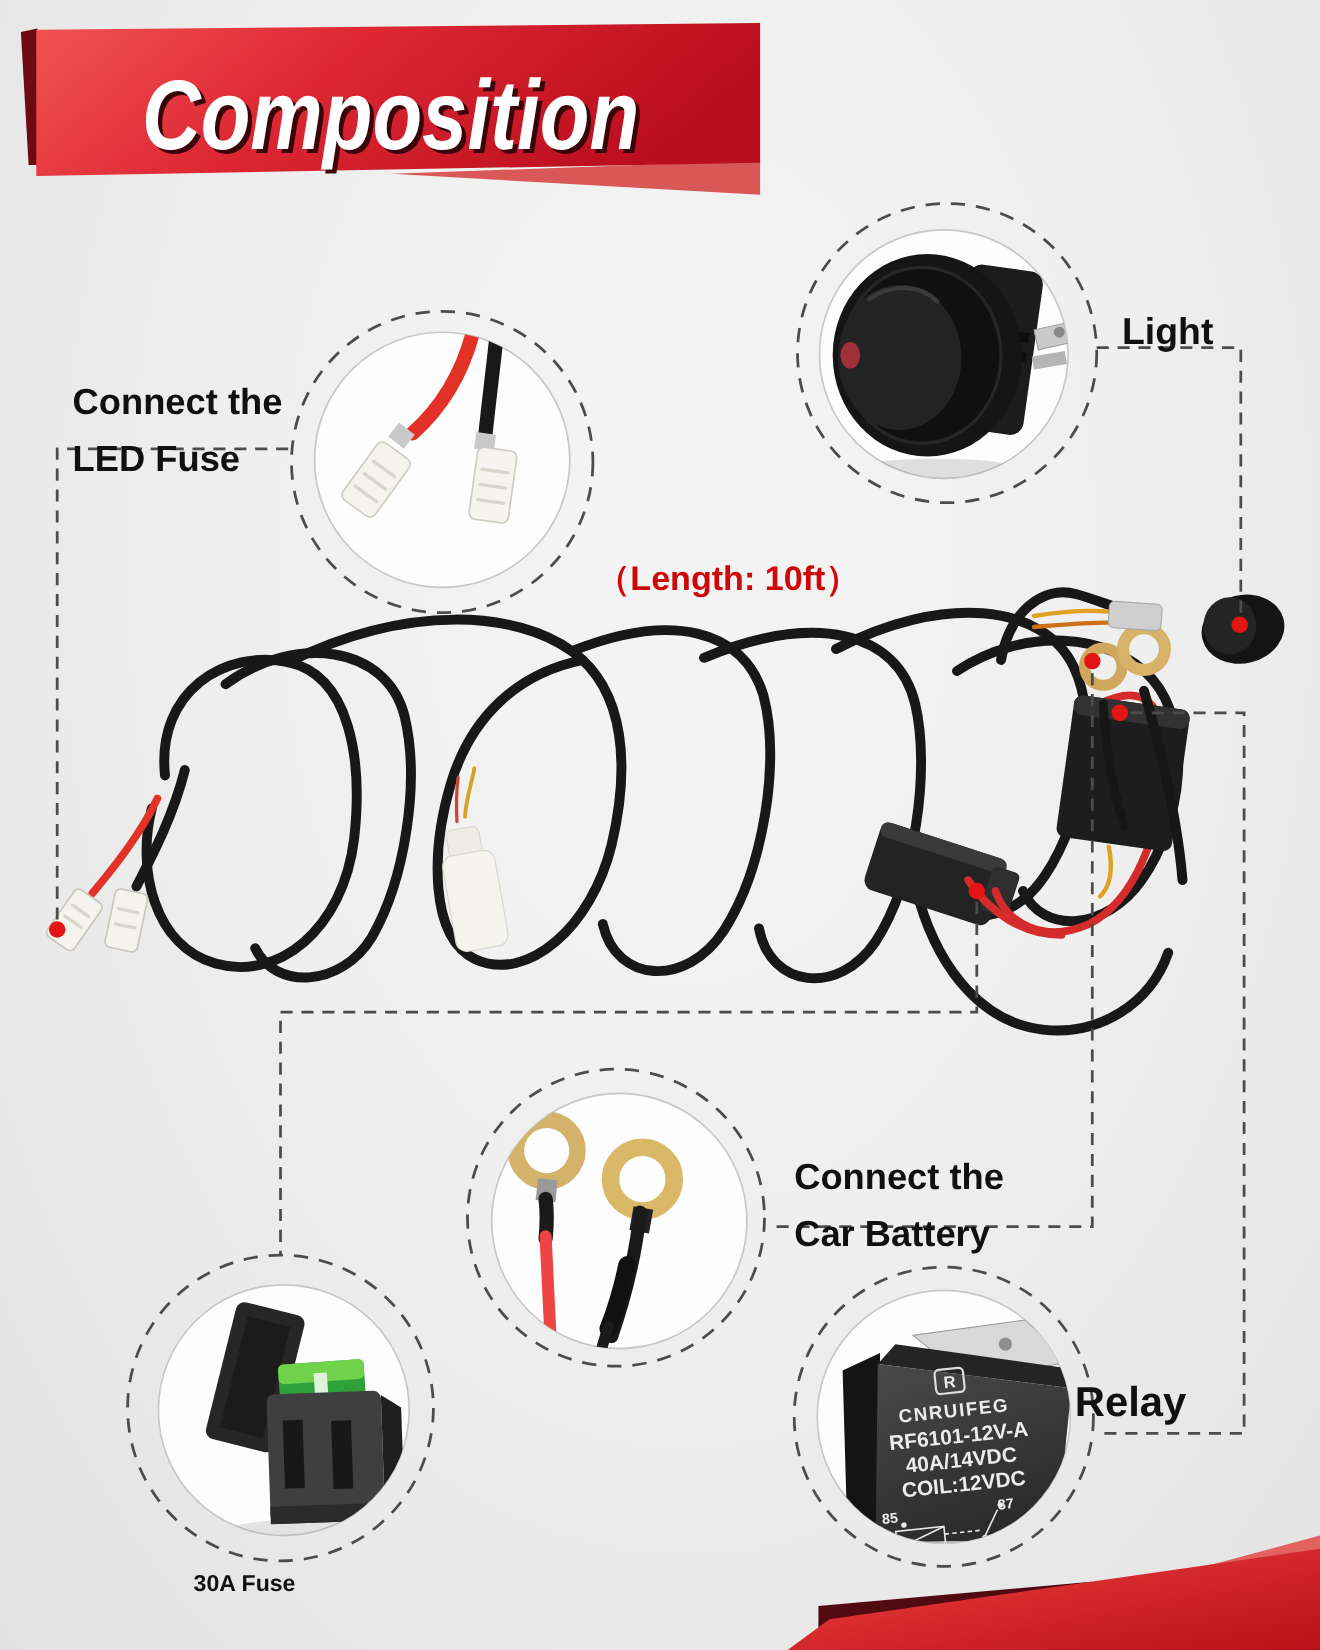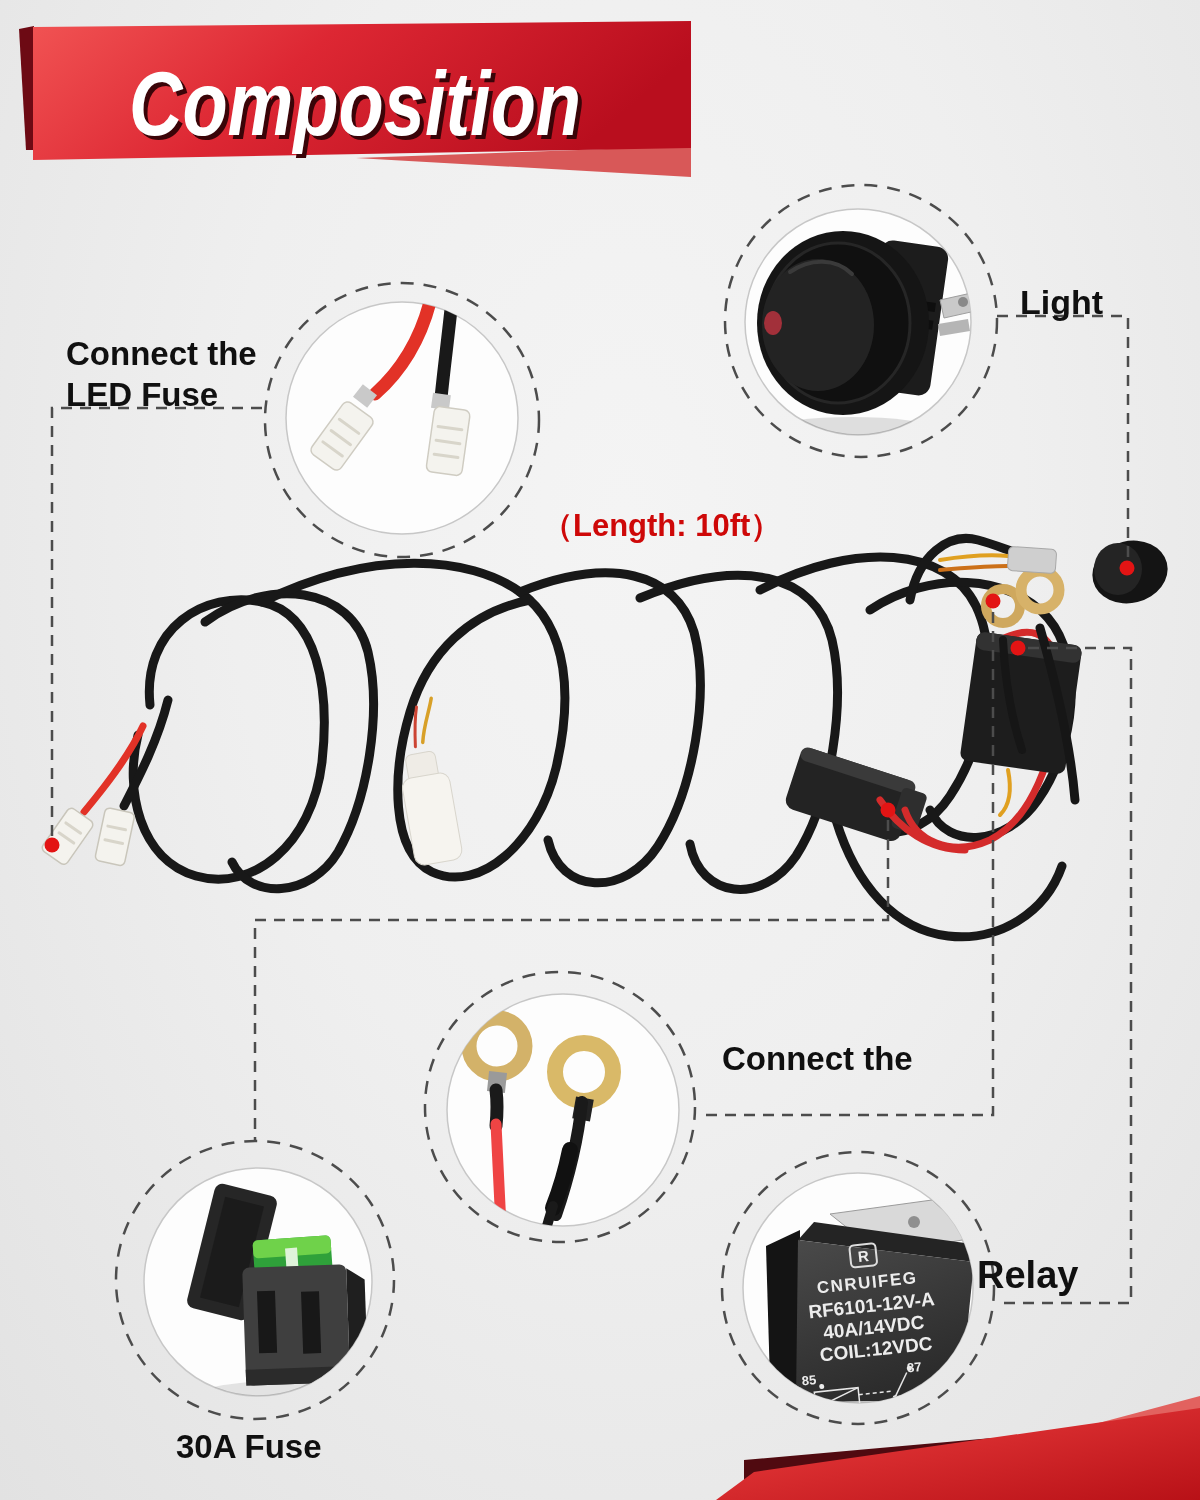--- a/index.html
+++ b/index.html
@@ -1,28 +1,28 @@
 <!DOCTYPE html>
 <html><head>
 <meta charset="utf-8">
 <style>
   html,body{margin:0;padding:0;}
   body{font-family:"Liberation Sans",sans-serif;background:#ddd;}
   .stage{position:relative;width:1200px;height:1500px;overflow:hidden;
          background:radial-gradient(ellipse at 52% 34%, #f4f4f4 0%, #efefef 45%, #e8e8e8 75%, #e2e2e2 100%);}
   .gfx{position:absolute;left:0;top:0;}
   .lbl{position:absolute;color:#101010;font-weight:bold;letter-spacing:0;}
-  .lbl .ln{white-space:nowrap;}
+  .lbl .ln{white-space:nowrap;margin-top:11px;}
   .lbl-two{font-size:33px;line-height:41px;}
   .lbl-one{font-size:34px;line-height:38px;white-space:nowrap;}
   #led-label{left:66px;top:333px;}
   #switch-label{left:1020px;top:283px;}
   #battery-label{left:722px;top:1038px;}
   #relay-label{left:977px;top:1254px;font-size:38px;}
-  #fuse-label{left:176px;top:1428px;font-size:33px;white-space:nowrap;}
+  #fuse-label{left:176px;top:1428px;font-size:21px;white-space:nowrap;}
   #length-note{left:542px;top:505px;font-size:31px;font-weight:bold;color:#ce0808;white-space:nowrap;}
 </style>
 </head>
 <body>
 
 <div class="stage">
 
 <svg class="gfx" width="1200" height="1500" viewBox="0 0 1200 1500">
   <defs>
     <linearGradient id="banGrad" x1="0" y1="0" x2="1" y2="0.25">
@@ -276,19 +276,20 @@
   <div class="ln">Connect the</div>
   <div class="ln">LED Fuse</div>
 </div>
 
 <div class="lbl lbl-one" id="switch-label">Light</div>
 
 <div class="lbl" id="length-note">（Length: 10ft）</div>
 
 <div class="lbl lbl-two" id="battery-label">
   <div class="ln">Connect the</div>
+  <div class="ln">Car Battery</div>
 </div>
 
 <div class="lbl" id="relay-label">Relay</div>
 
 <div class="lbl" id="fuse-label">30A Fuse</div>
 
 </div>
 
 </body></html>

